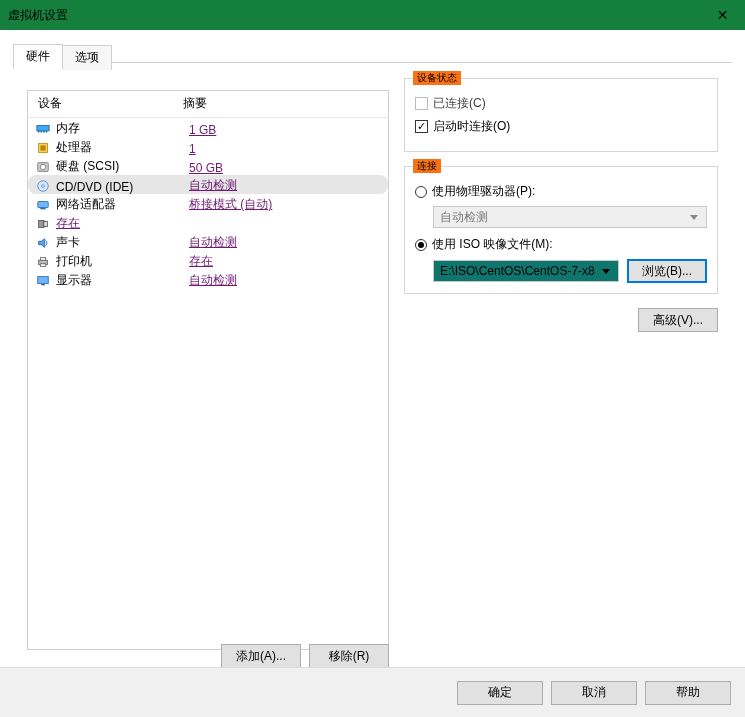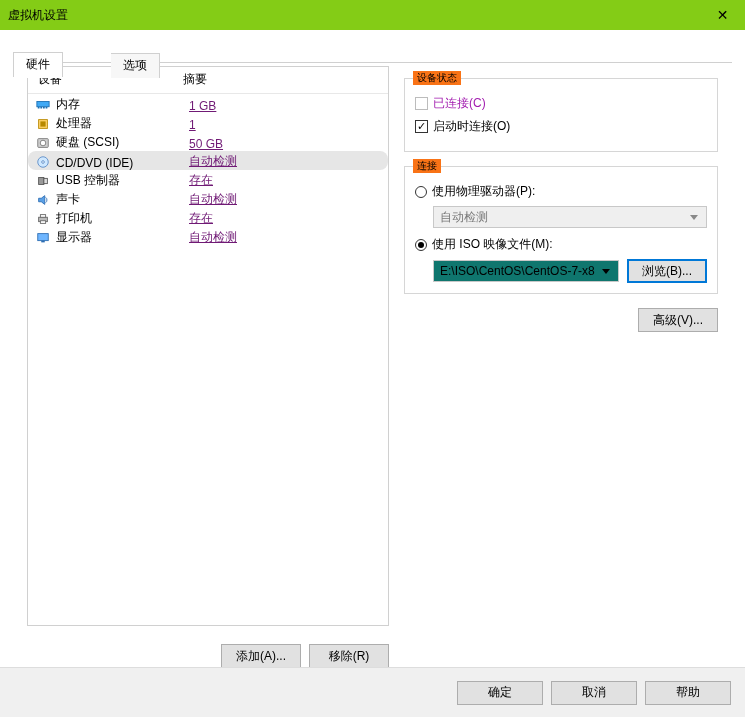--- a/index.html
+++ b/index.html
@@ -1,36 +1,36 @@
 <!DOCTYPE html>
 <html><head>
 <meta charset="utf-8">
 <style>
   * { box-sizing: border-box; font-family: "Microsoft YaHei", "Segoe UI", Tahoma, sans-serif; }
   html,body { margin:0; padding:0; }
   body { width:745px; height:717px; background:#fff; font-size:12px; color:#000; }
 
   
-  .titlebar { height:30px; background:#84cc16; display:flex; align-items:center; justify-content:space-between; padding:0 0 0 8px; color:#000; }
+  .titlebar { height:30px; background:#15803d; display:flex; align-items:center; justify-content:space-between; padding:0 0 0 8px; color:#000; }
   .titlebar .title { font-size:12px; }
   .titlebar .close { width:45px; height:30px; display:flex; align-items:center; justify-content:center; font-size:14px; color:#000; }
 
   
   .panel { position:absolute; left:0; top:30px; right:0; bottom:0; background:#fff; }
 
   
-  .tabs { position:absolute; left:13px; top:22px; display:flex;gap:48px; }
+  .tabs { position:absolute; left:13px; top:14px; display:flex; }
   .tab { border:1px solid #d0d0d0; border-bottom:none; padding:3px 12px 4px; background:#fff; font-size:12px; position:relative; z-index:2; }
   .tab.inactive { background:#f7f7f7; top:1px; border-left:none; z-index:1;}
   .tab.active { background:#fff; }
   .tabline { position:absolute; left:13px; right:13px; top:32px; height:1px; background:#d0d0d0; }
   .tab.active::after{ content:""; position:absolute; left:0; right:0; bottom:-1px; height:1px; background:#fff;}
 
   
-  .leftbox { position:absolute; left:27px; top:36px; width:362px; height:560px; border:1px solid #d0d0d0; background:#fff; }
+  .leftbox { position:absolute; left:27px; top:60px; width:362px; height:560px; border:1px solid #d0d0d0; background:#fff; }
   .lhdr { display:flex; border-bottom:1px solid #e8e8e8; font-size:12px; color:#000; padding:4px 0 5px; }
   .lhdr .c1 { width:155px; padding-left:10px; }
   .lhdr .c2 { flex:1; }
   .list { }
   .row { display:flex; align-items:flex-end; height:19px; font-size:12px; padding-left:6px;}
   .row.selected { background:#e6e6e6;border-radius:8px; }
   .row .ic { width:18px; height:16px; display:flex; align-items:center; justify-content:center; margin-right:4px;}
   .row .c1 { width:133px; padding-left:0; white-space:nowrap; overflow:hidden;}
   .row .c2 { flex:1; white-space:nowrap; overflow:hidden; color:#701a75;text-decoration:underline;}
   .ic svg { width:14px; height:14px; }
@@ -43,21 +43,21 @@
   
   .rbox { position:absolute; left:404px; top:48px; width:314px; }
   .group { border:1px solid #d6d6d6; margin-bottom:14px; position:relative; padding:14px 10px 10px; }
   .group .gtitle { position:absolute; top:-8px; left:8px; background:#f97316; padding:0 4px; font-size:10px; }
   .chk, .rad { display:flex; align-items:center; font-size:12px; margin:2px 0 6px; gap:5px;}
   .chkbox { width:13px; height:13px; border:1px solid #333; display:inline-flex; align-items:center; justify-content:center; font-size:11px; line-height:1;}
   .chkbox.disabled { border-color:#bcbcbc; color:#bcbcbc;}
   .chkbox.checked::after{ content:"✓"; font-size:11px; }
   .radbox { width:12px; height:12px; border:1px solid #333; border-radius:50%; position:relative; display:inline-block;}
   .radbox.checked::after{ content:""; position:absolute; left:2px; top:2px; width:6px; height:6px; background:#000; border-radius:50%; }
-  .lbl.disabled { color:#a21caf; }
+  .lbl.disabled { color:#404040; }
 
   .combo { height:22px; border:1px solid #c8c8c8; background:#efefef; display:flex; align-items:center; padding:0 6px; font-size:12px; color:#7a7a7a; margin:2px 0 8px 18px; position:relative;}
   .combo::after { content:""; position:absolute; right:8px; top:8px; border-left:4px solid transparent; border-right:4px solid transparent; border-top:5px solid #888;}
   .combo.enabled { background:#0f766e; color:#000;}
   .combo.enabled::after{ border-top-color:#000;}
   .isoRow { display:flex; gap:8px; margin-left:18px; align-items:center;}
   .isoRow .combo { flex:1; margin:0;}
   .btn.browse { min-width:76px;}
 
   .advrow { display:flex; justify-content:flex-end; margin-top:4px;}
@@ -119,24 +119,32 @@
             <svg>
               <use href="#i-cddvd"></use>
             </svg>
           </span>
           <span class="c1">CD/DVD (IDE)</span>
           <span class="c2">自动检测</span>
         </div>
         <div class="row">
           <span class="ic">
             <svg>
+              <use href="#i-net"></use>
+            </svg>
+          </span>
+          <span class="c1">网络适配器</span>
+          <span class="c2">桥接模式 (自动)</span>
+        </div>
+        <div class="row">
+          <span class="ic">
+            <svg>
               <use href="#i-usb"></use>
             </svg>
           </span>
-          <span class="c1">USB 控制器</span>
           <span class="c2">存在</span>
         </div>
         <div class="row">
           <span class="ic">
             <svg>
               <use href="#i-sound"></use>
             </svg>
           </span>
           <span class="c1">声卡</span>
           <span class="c2">自动检测</span>

